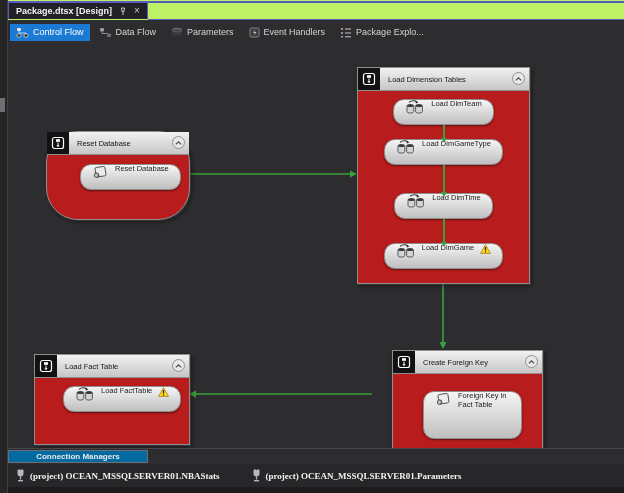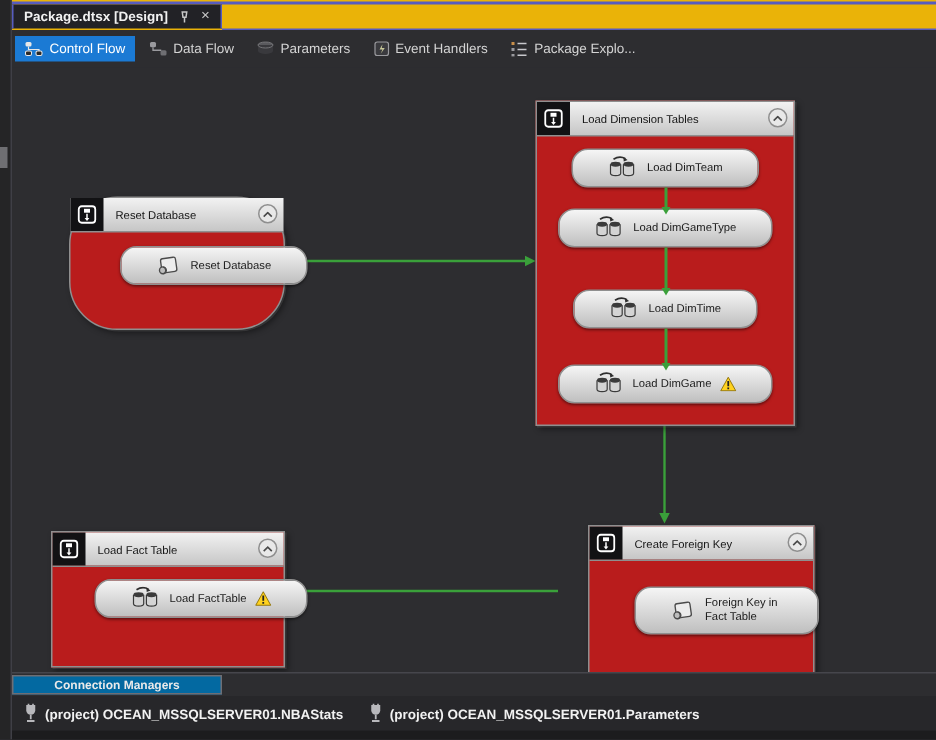--- a/index.html
+++ b/index.html
@@ -6,21 +6,21 @@
   body{
     width:624px;height:493px;position:relative;overflow:hidden;
     background:#2d2d30;font-family:"Liberation Sans",sans-serif;
     -webkit-font-smoothing:antialiased;
   }
   
   #left-strip{position:absolute;left:0;top:0;width:7px;height:493px;background:#252526;border-right:1px solid #3f3f46;}
   #left-strip .fragment{position:absolute;left:0;top:98px;width:5px;height:14px;background:#6f6f72;}
 
   
-  #titlebar{position:absolute;left:8px;top:0;right:0;height:20px;background:#eab308;}
+  #titlebar{position:absolute;left:8px;top:0;right:0;height:20px;background:#bef264;}
   .accent-top{position:absolute;left:0;top:1px;right:0;height:2px;background:#575cc0;}
   .doc-tab{position:absolute;left:0;top:3px;height:16px;background:#222226;border-left:1px solid #575cc0;border-right:1px solid #575cc0;
     display:flex;align-items:center;padding:0 7px;gap:7px;}
   .doc-tab-title{font-size:9px;font-weight:bold;color:#f1f1f1;white-space:nowrap;}
   .tab-glyph{display:flex;align-items:center;color:#c8c8c8;}
   .doc-close{font-size:10px;line-height:10px;color:#c8c8c8;}
   .accent-bottom{position:absolute;top:19px;left:140px;right:0;height:1px;background:#575cc0;}
 
   
   #designer-toolbar{position:absolute;left:8px;top:21px;right:0;height:22px;display:flex;align-items:center;gap:3px;padding-left:2px;}
@@ -36,21 +36,21 @@
     box-shadow:1px 1px 0 rgba(255,255,255,0.10),2px 2px 4px rgba(0,0,0,0.45);}
   .c-header{height:22px;background:linear-gradient(#f2f2f2,#c6c6c6);border-bottom:1px solid #8f8f8f;
     display:flex;align-items:center;position:relative;}
   .c-icon{width:22px;height:22px;background:#121214;display:flex;align-items:center;justify-content:center;flex:0 0 auto;}
   .c-title{font-size:7.5px;color:#141414;margin-left:8px;white-space:nowrap;}
   .collapse-btn{position:absolute;right:4px;top:4px;width:13px;height:13px;border-radius:50%;
     background:#e8e8e8;border:1px solid #8f8f8f;display:flex;align-items:center;justify-content:center;box-sizing:border-box;}
   .c-body{position:relative;}
 
   .task{background:linear-gradient(#f5f5f5,#bfbfbf);border:1px solid #8f8f8f;border-radius:11px;
-    height:26px;display:inline-flex;align-items:center;padding:0 23px;gap:6px;box-sizing:border-box;
+    height:26px;display:inline-flex;align-items:flex-start;padding:0 11px;gap:6px;box-sizing:border-box;
     box-shadow:0 1px 2px rgba(0,0,0,0.5);}
   .task-label{font-size:7.5px;color:#1a1a1a;white-space:nowrap;line-height:1.15;}
   .task-label.wrap{white-space:normal;width:52px;}
 
   
   .flow-col{display:flex;flex-direction:column;align-items:center;padding-top:8px;}
   .v-arrow{width:2px;background:#3aa03a;position:relative;}
   .v-arrow::after{content:"";position:absolute;bottom:-4px;left:-2px;
     border-left:3px solid transparent;border-right:3px solid transparent;border-top:5px solid #3aa03a;}
 
@@ -61,21 +61,21 @@
   #c-cfk{left:364px;top:305px;width:149px;height:97px;margin-left:20px;}
   #c-cfk .c-body{padding:17px 0 0 30px;}
   #c-lft{left:26px;top:309px;width:154px;height:89px;}
   #c-lft .c-body{padding:8px 0 0 28px;}
 
   
   #cm-panel{position:absolute;left:8px;top:448px;width:616px;height:45px;background:#2d2d30;border-top:1px solid #46464c;}
   .cm-tab{position:absolute;left:0;top:1px;width:140px;height:13px;border:1px solid #6e6e74;box-sizing:border-box;
     display:flex;align-items:center;justify-content:center;background:#0369a1;}
   .cm-tab span{font-size:8px;font-weight:bold;color:#eaeaea;}
-  .cm-items{position:absolute;left:0;top:15px;width:616px;height:23px;background:#27272a;display:flex;align-items:center;gap:3px;padding-left:8px;box-sizing:border-box;}
+  .cm-items{position:absolute;left:0;top:15px;width:616px;height:23px;background:#27272a;display:flex;align-items:center;gap:18px;padding-left:8px;box-sizing:border-box;font-family:Liberation Serif, serif;}
   .cm-item{display:flex;align-items:center;gap:5px;}
   .cm-item span{font-size:9px;font-weight:bold;color:#f2f2f2;white-space:nowrap;}
   .cm-item:nth-child(2){margin-left:14px;}
   .cm-bottom{position:absolute;left:0;top:38px;width:616px;height:7px;background:#1c1c1e;}
 </style>
 </head>
 <body>
 
 <div id="left-strip">
   <div class="fragment"></div>
@@ -274,21 +274,21 @@
           </svg>
       </span>
       <span class="c-title">Create Foreign Key</span>
       <span class="collapse-btn">
         <svg width="7" height="4" viewBox="0 0 7 4">
             <polyline points="0.8,3.4 3.5,0.8 6.2,3.4" fill="none" stroke="#4a4a4a" stroke-width="1.1"></polyline>
           </svg>
       </span>
     </div>
     <div class="c-body">
-      <div class="task" style="height:32px">
+      <div class="task" style="height:48px">
         <svg width="17" height="14" viewBox="0 0 17 14">
             <g transform="rotate(-8 8 7)">
               <rect x="3.5" y="2" width="10" height="9.5" rx="1.4" fill="#ececec" stroke="#4a4a4a" stroke-width="0.9"></rect>
             </g>
             <circle cx="4.6" cy="10.2" r="2.3" fill="#bdbdbd" stroke="#4a4a4a" stroke-width="0.9"></circle>
             <path d="M4.6 8 a2.3 2.3 0 0 1 0 4.5" fill="none" stroke="#4a4a4a" stroke-width="0.7"></path>
           </svg>
         <span class="task-label wrap">Foreign Key in Fact Table</span>
       </div>
     </div>

